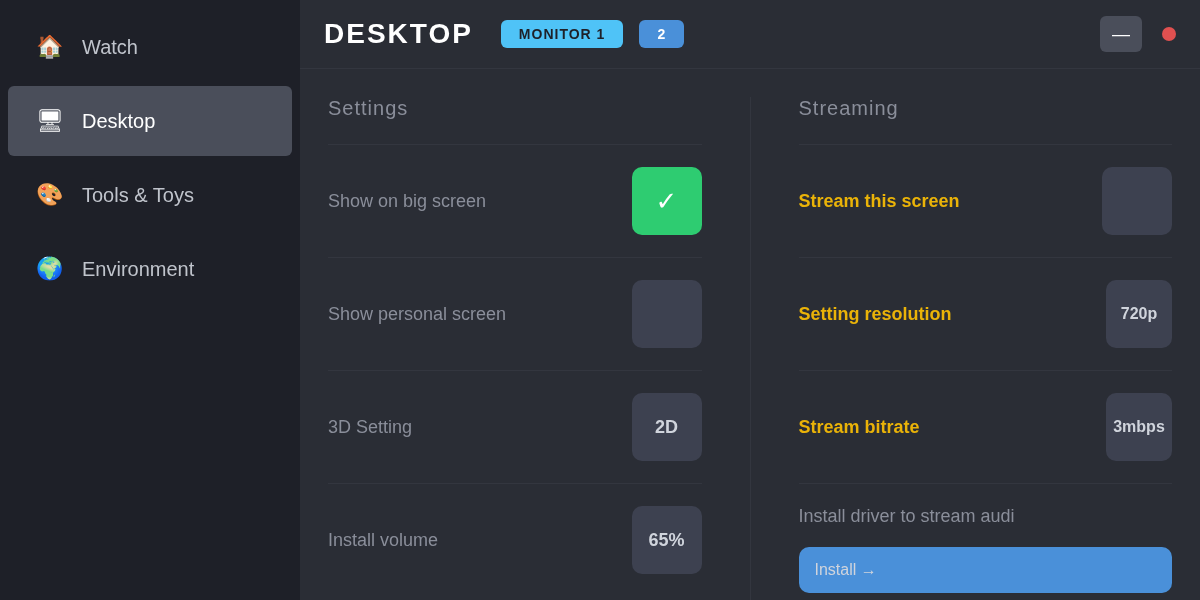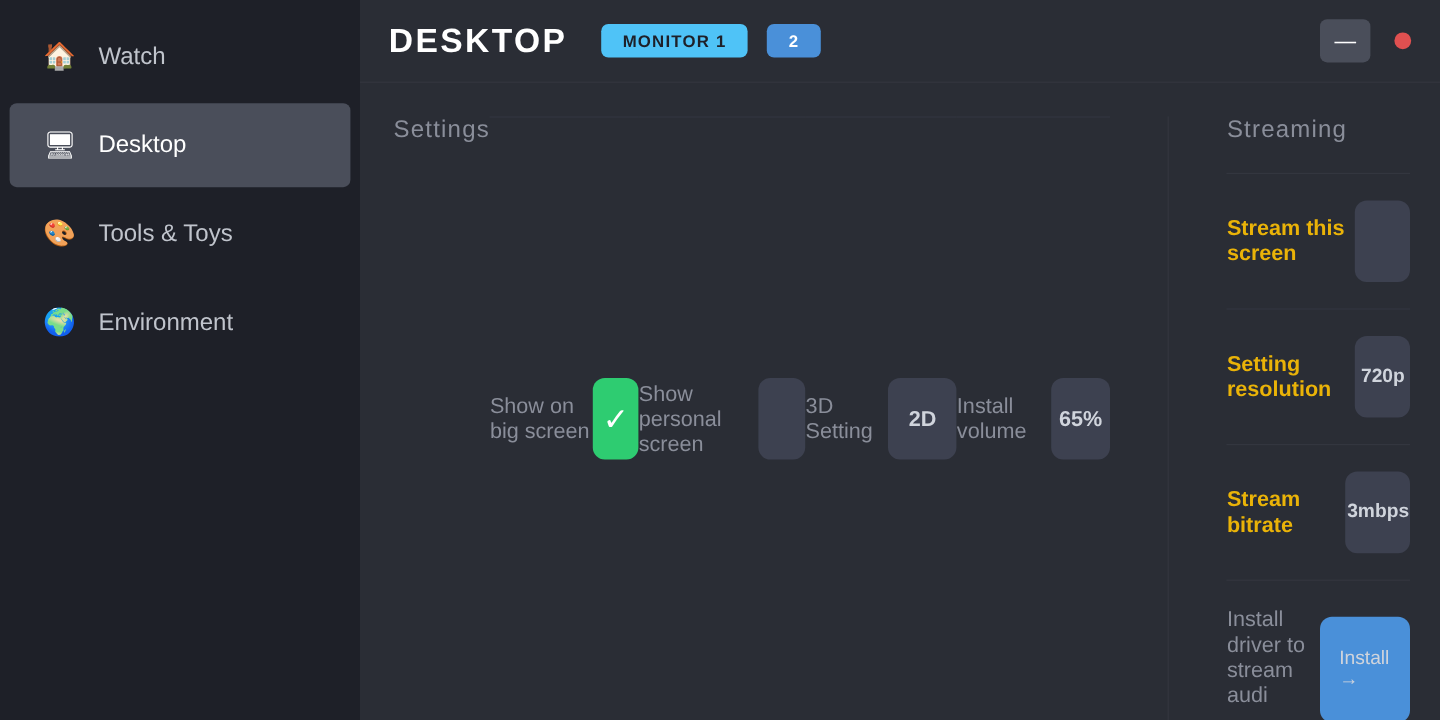--- a/index.html
+++ b/index.html
@@ -115,21 +115,21 @@
       flex: 1;
       padding: 28px 28px 0 28px;
       gap: 0;
       overflow: hidden;
     }
 
     
     .settings-panel {
       flex: 1;
       display: flex;
-      flex-direction: row;
+      flex-direction: column;
       gap: 0;
       border-right: 1px solid #33363f;
       padding-right: 48px;
     }
     .panel-title {
       font-size: 20px;
       color: #8a8e9a;
       font-weight: 400;
       margin-bottom: 24px;
       letter-spacing: 1px;
@@ -225,21 +225,21 @@
       cursor: pointer;
       background: #4a90d9;
       color: #d0d4dc;
       font-size: 16px;
       font-weight: 500;
       text-align: left;
       margin-top: 8px;
     }
     .install-row {
       display: flex;
-      flex-direction: row;
+      flex-direction: column;
       padding: 22px 0 0 0;
       border-top: 1px solid #33363f;
     }
     .install-label {
       font-size: 18px;
       color: #8a8e9a;
       margin-bottom: 12px;
     }
   </style>
 </head>

